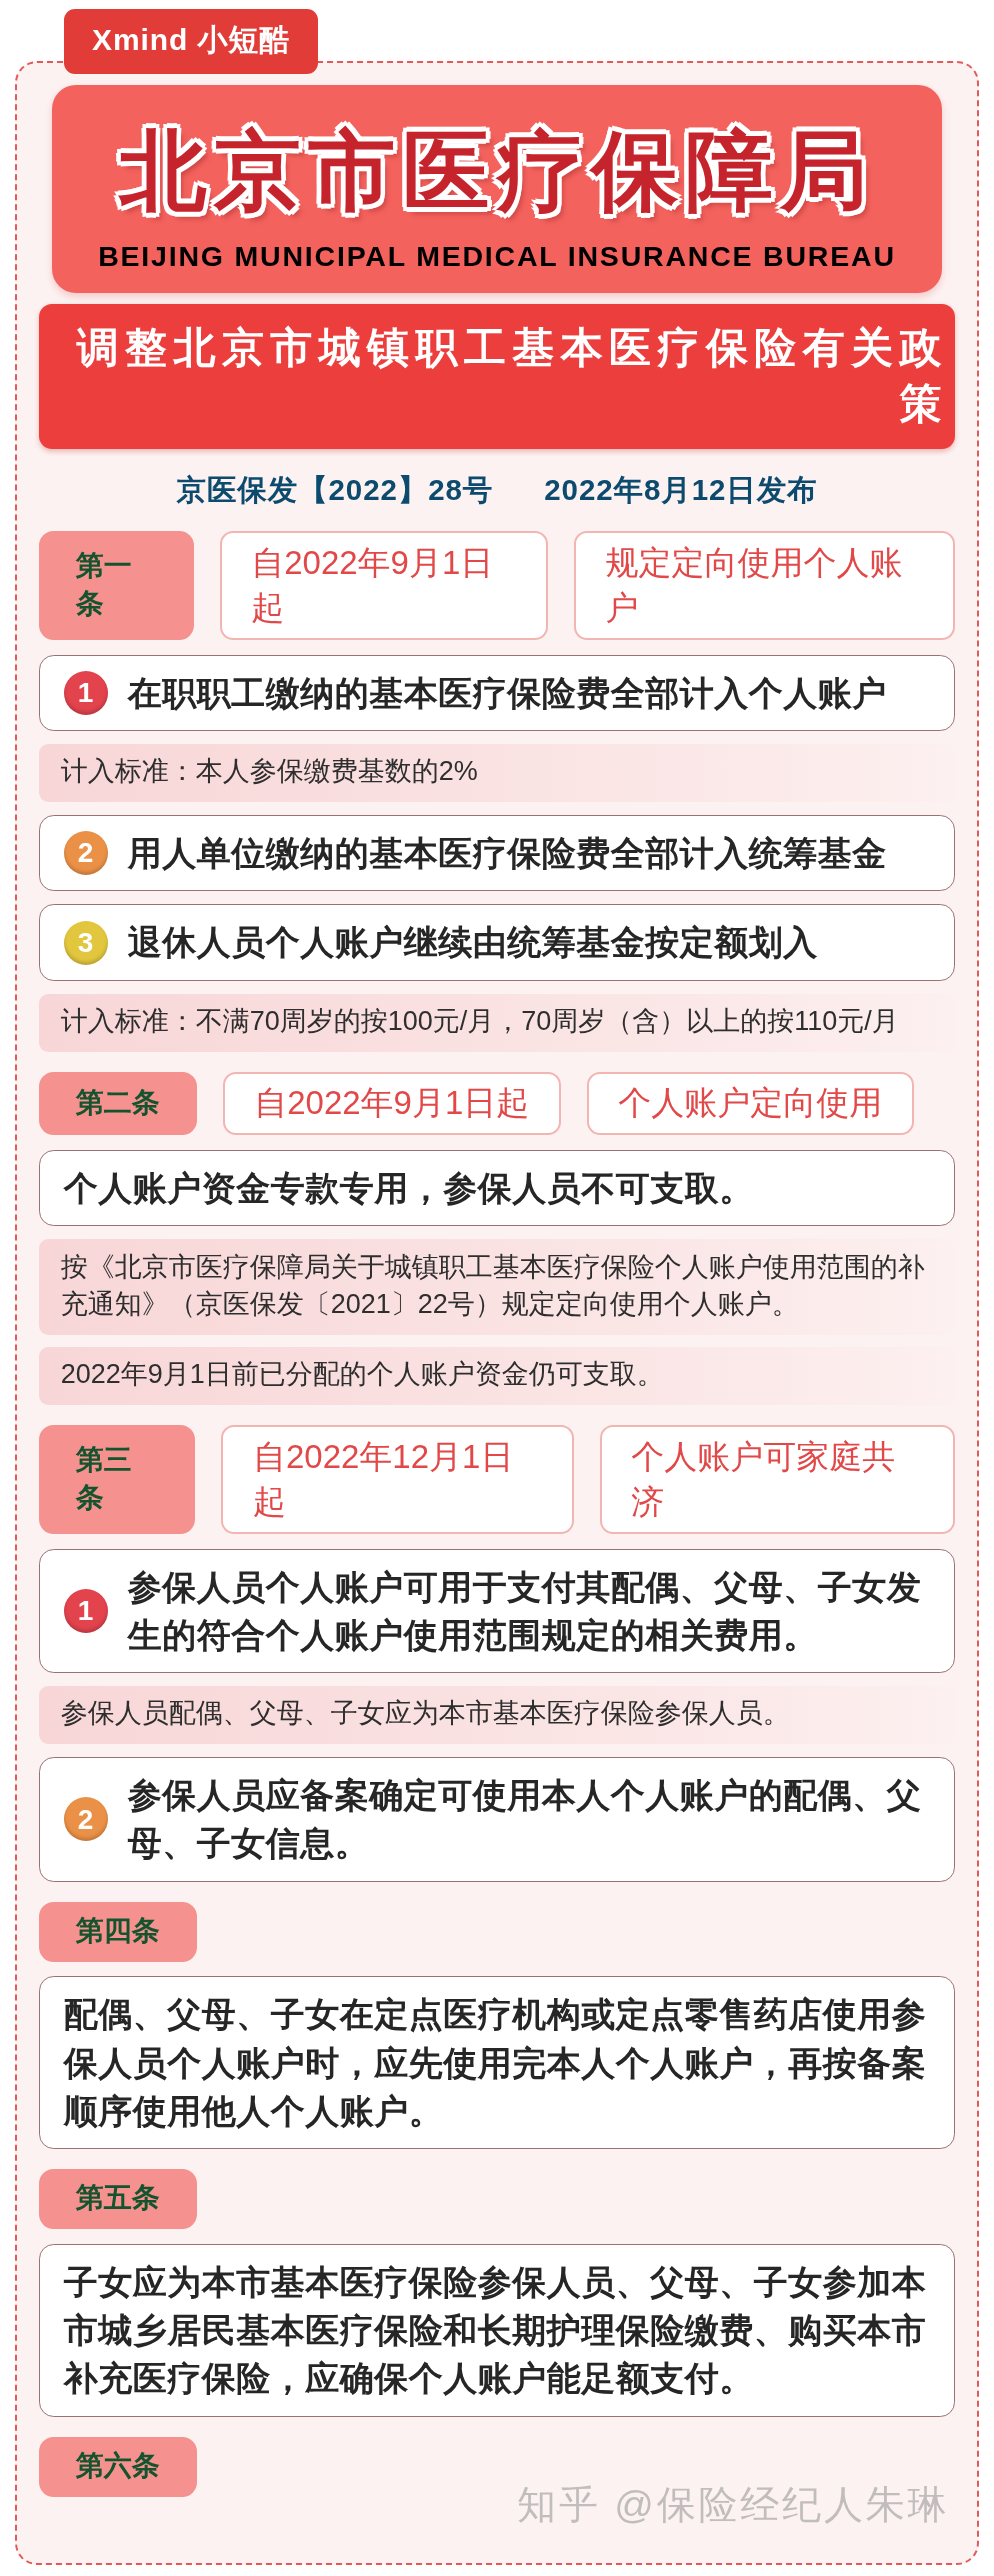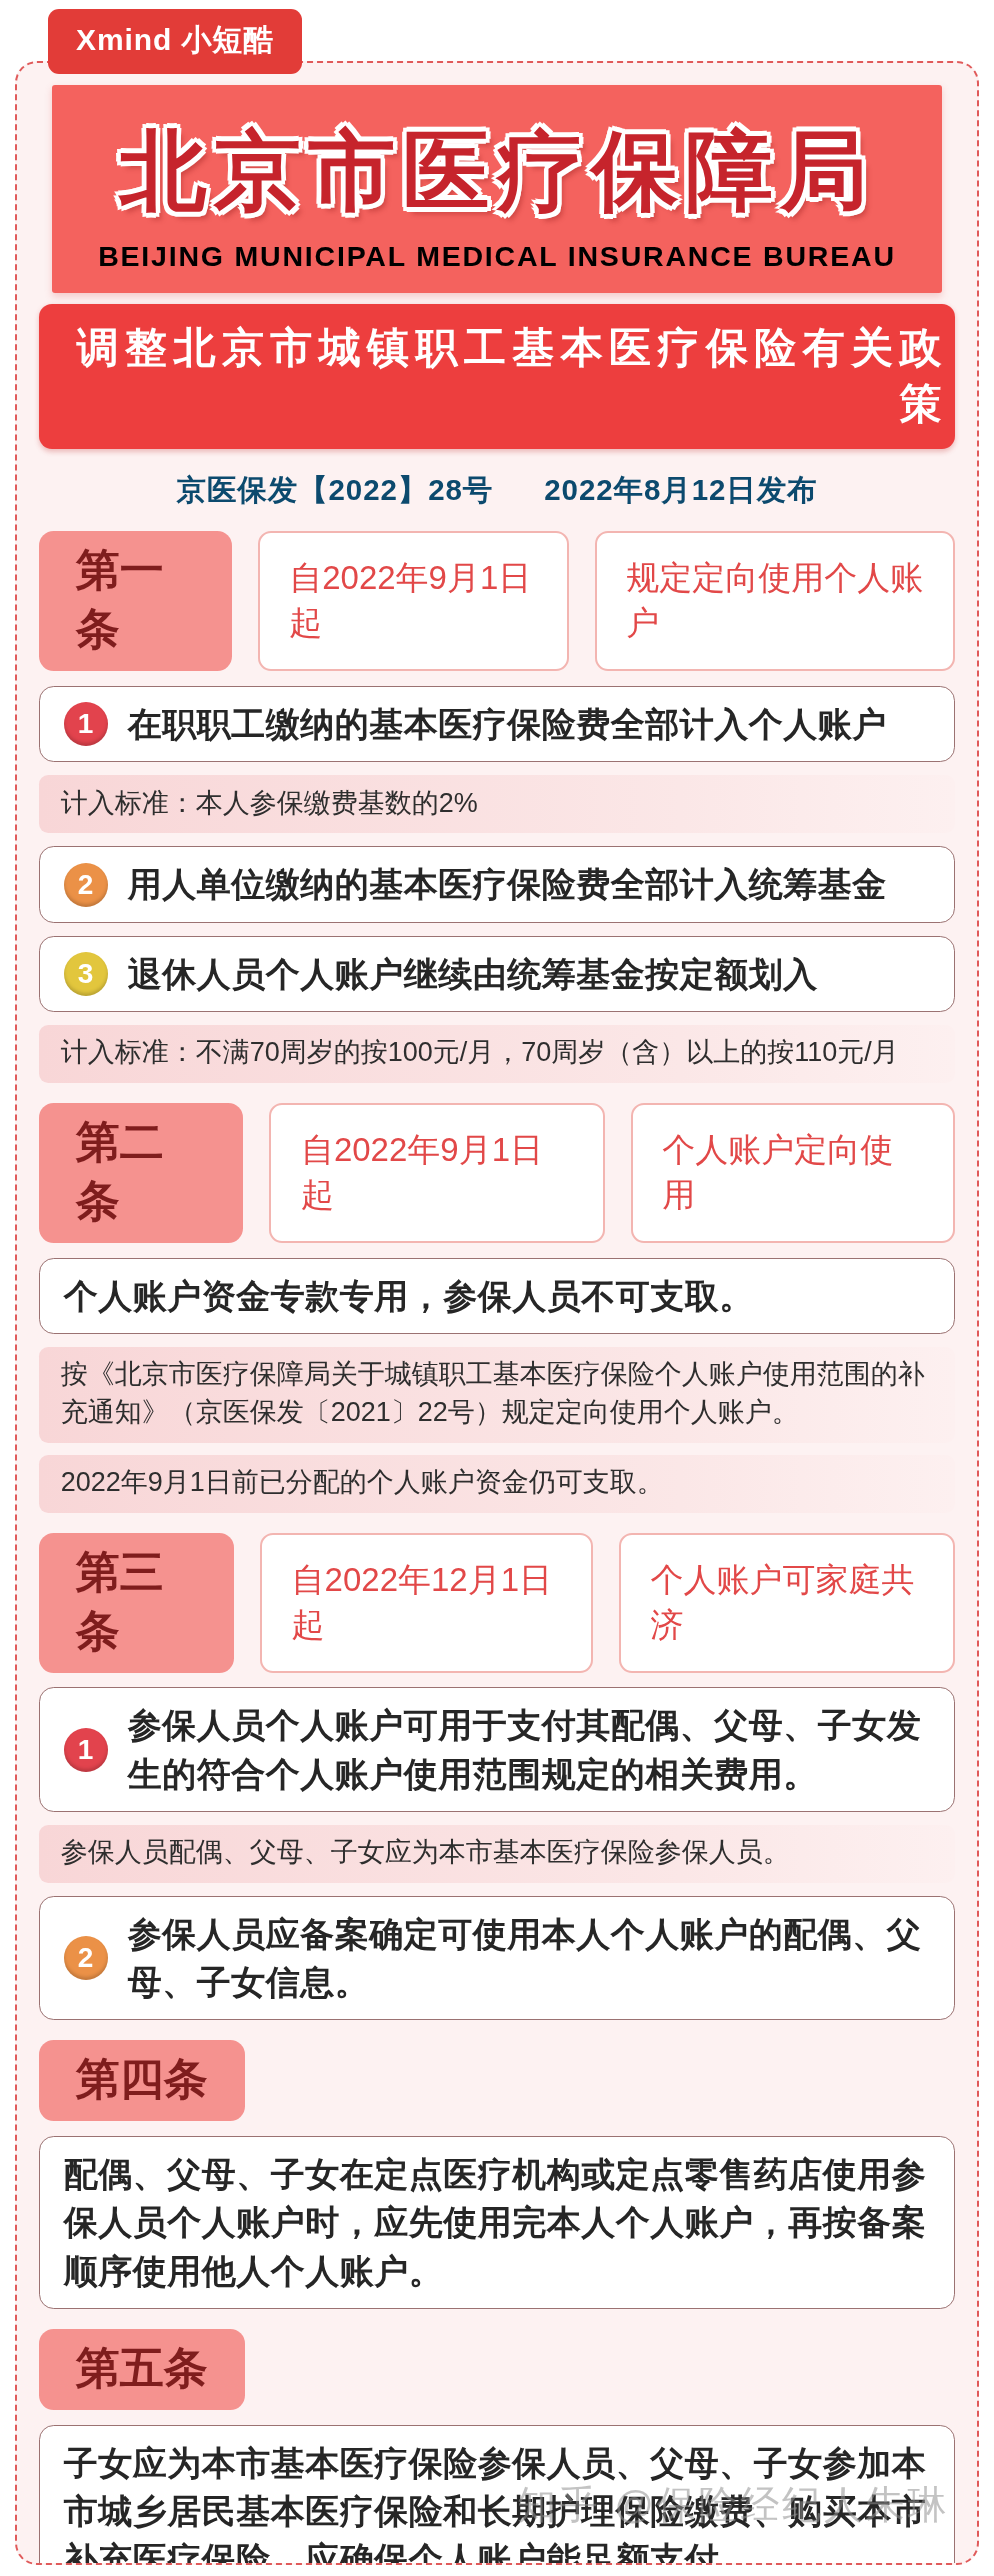--- a/index.html
+++ b/index.html
@@ -1,47 +1,47 @@
 <!DOCTYPE html>
 <html lang="zh" style="font-size:14.7px"><head>
 <meta charset="utf-8">
 <style>
   * { margin:0; padding:0; box-sizing:border-box; }
   html,body { width:994px; height:2576px; background:#ffffff; overflow:hidden;
               font-family:"Liberation Sans","DejaVu Sans",sans-serif; }
   .page { position:relative; width:994px; height:2576px; background:#ffffff; }
 
-  .badge { position:absolute; top:9.2px; left:48px; z-index:5;
+  .badge { position:absolute; top:9.2px; left:64px; z-index:5;
            background:#e23c38; color:#ffffff; font-size:30px; font-weight:bold;
            padding:11px 28px 13px; border-radius:11px; letter-spacing:0.9px; }
 
   .frame { position:absolute; top:61px; left:14.7px; right:14.7px; bottom:11px;
            border:2.8px dashed #e05a5a; border-radius:22px;
            background:#fdf2f2; padding:18.4px 22px 0; overflow:hidden; }
 
-  .panel { margin:3.7px 13px 0; background:#f4625e; border-radius:3px;
+  .panel { margin:3.7px 13px 0; background:#f4625e; border-radius:24px;
            text-align:center; padding:28px 9.2px 20px;
            box-shadow:0 3.7px 7.4px rgba(220,90,90,.25); }
   .panel .title { font-size:87px; font-weight:bold; color:#c6242c; letter-spacing:7.4px;
         text-shadow:-3.7px -3.7px 0 #fff, 3.7px -3.7px 0 #fff, -3.7px 3.7px 0 #fff, 3.7px 3.7px 0 #fff,
                     0 -4.6px 0 #fff, 0 4.6px 0 #fff, -4.6px 0 0 #fff, 4.6px 0 0 #fff,
                     5.5px 7.4px 5.5px rgba(140,20,20,.35); }
   .panel .subtitle { margin-top:9.2px; font-size:28.5px; font-weight:bold; color:#000000;
                      letter-spacing:1.8px; }
 
   .banner { margin:11px 0 0; background:#ed3e3e; border-radius:13px; text-align:right;
             padding:15.7px 7.4px 17.5px; color:#ffffff; font-size:42px; font-weight:bold;
             letter-spacing:6.4px; box-shadow:0 2.8px 5.5px rgba(200,60,60,.3); }
 
   .docline { text-align:center; margin:22px 0 9.2px; font-size:29.5px; font-weight:bold;
              color:#0c4a6e; letter-spacing:0.9px; }
   .docline .date { margin-left:42px; }
 
   .sec-row { display:flex; align-items:stretch; gap:26px; margin:20px 0 14.7px; }
-  .sec-label { background:#f5928f; color:#7f1d1d; font-size:44px; font-weight:bold;
+  .sec-label { background:#f5928f; color:#14532d; font-size:28px; font-weight:bold;
                padding:10px 37px 12px; border-radius:14.7px; display:flex; align-items:center; }
   .chip { background:#ffffff; border:2.8px solid #f3b5b1; color:#e24848; font-size:33px;
           font-weight:normal; padding:7.4px 29.5px; border-radius:13px;
           display:flex; align-items:center; }
 
   .card { background:#ffffff; border:1.8px solid #9b7272; border-radius:14.7px;
           padding:13px 24px; margin:13px 0; display:flex; align-items:center; gap:20px;
           color:#262626; font-size:34px; font-weight:bold; line-height:1.42;
           letter-spacing:0.5px; }
   .bullet { flex:none; width:44px; height:44px; border-radius:50%; color:#ffffff;

